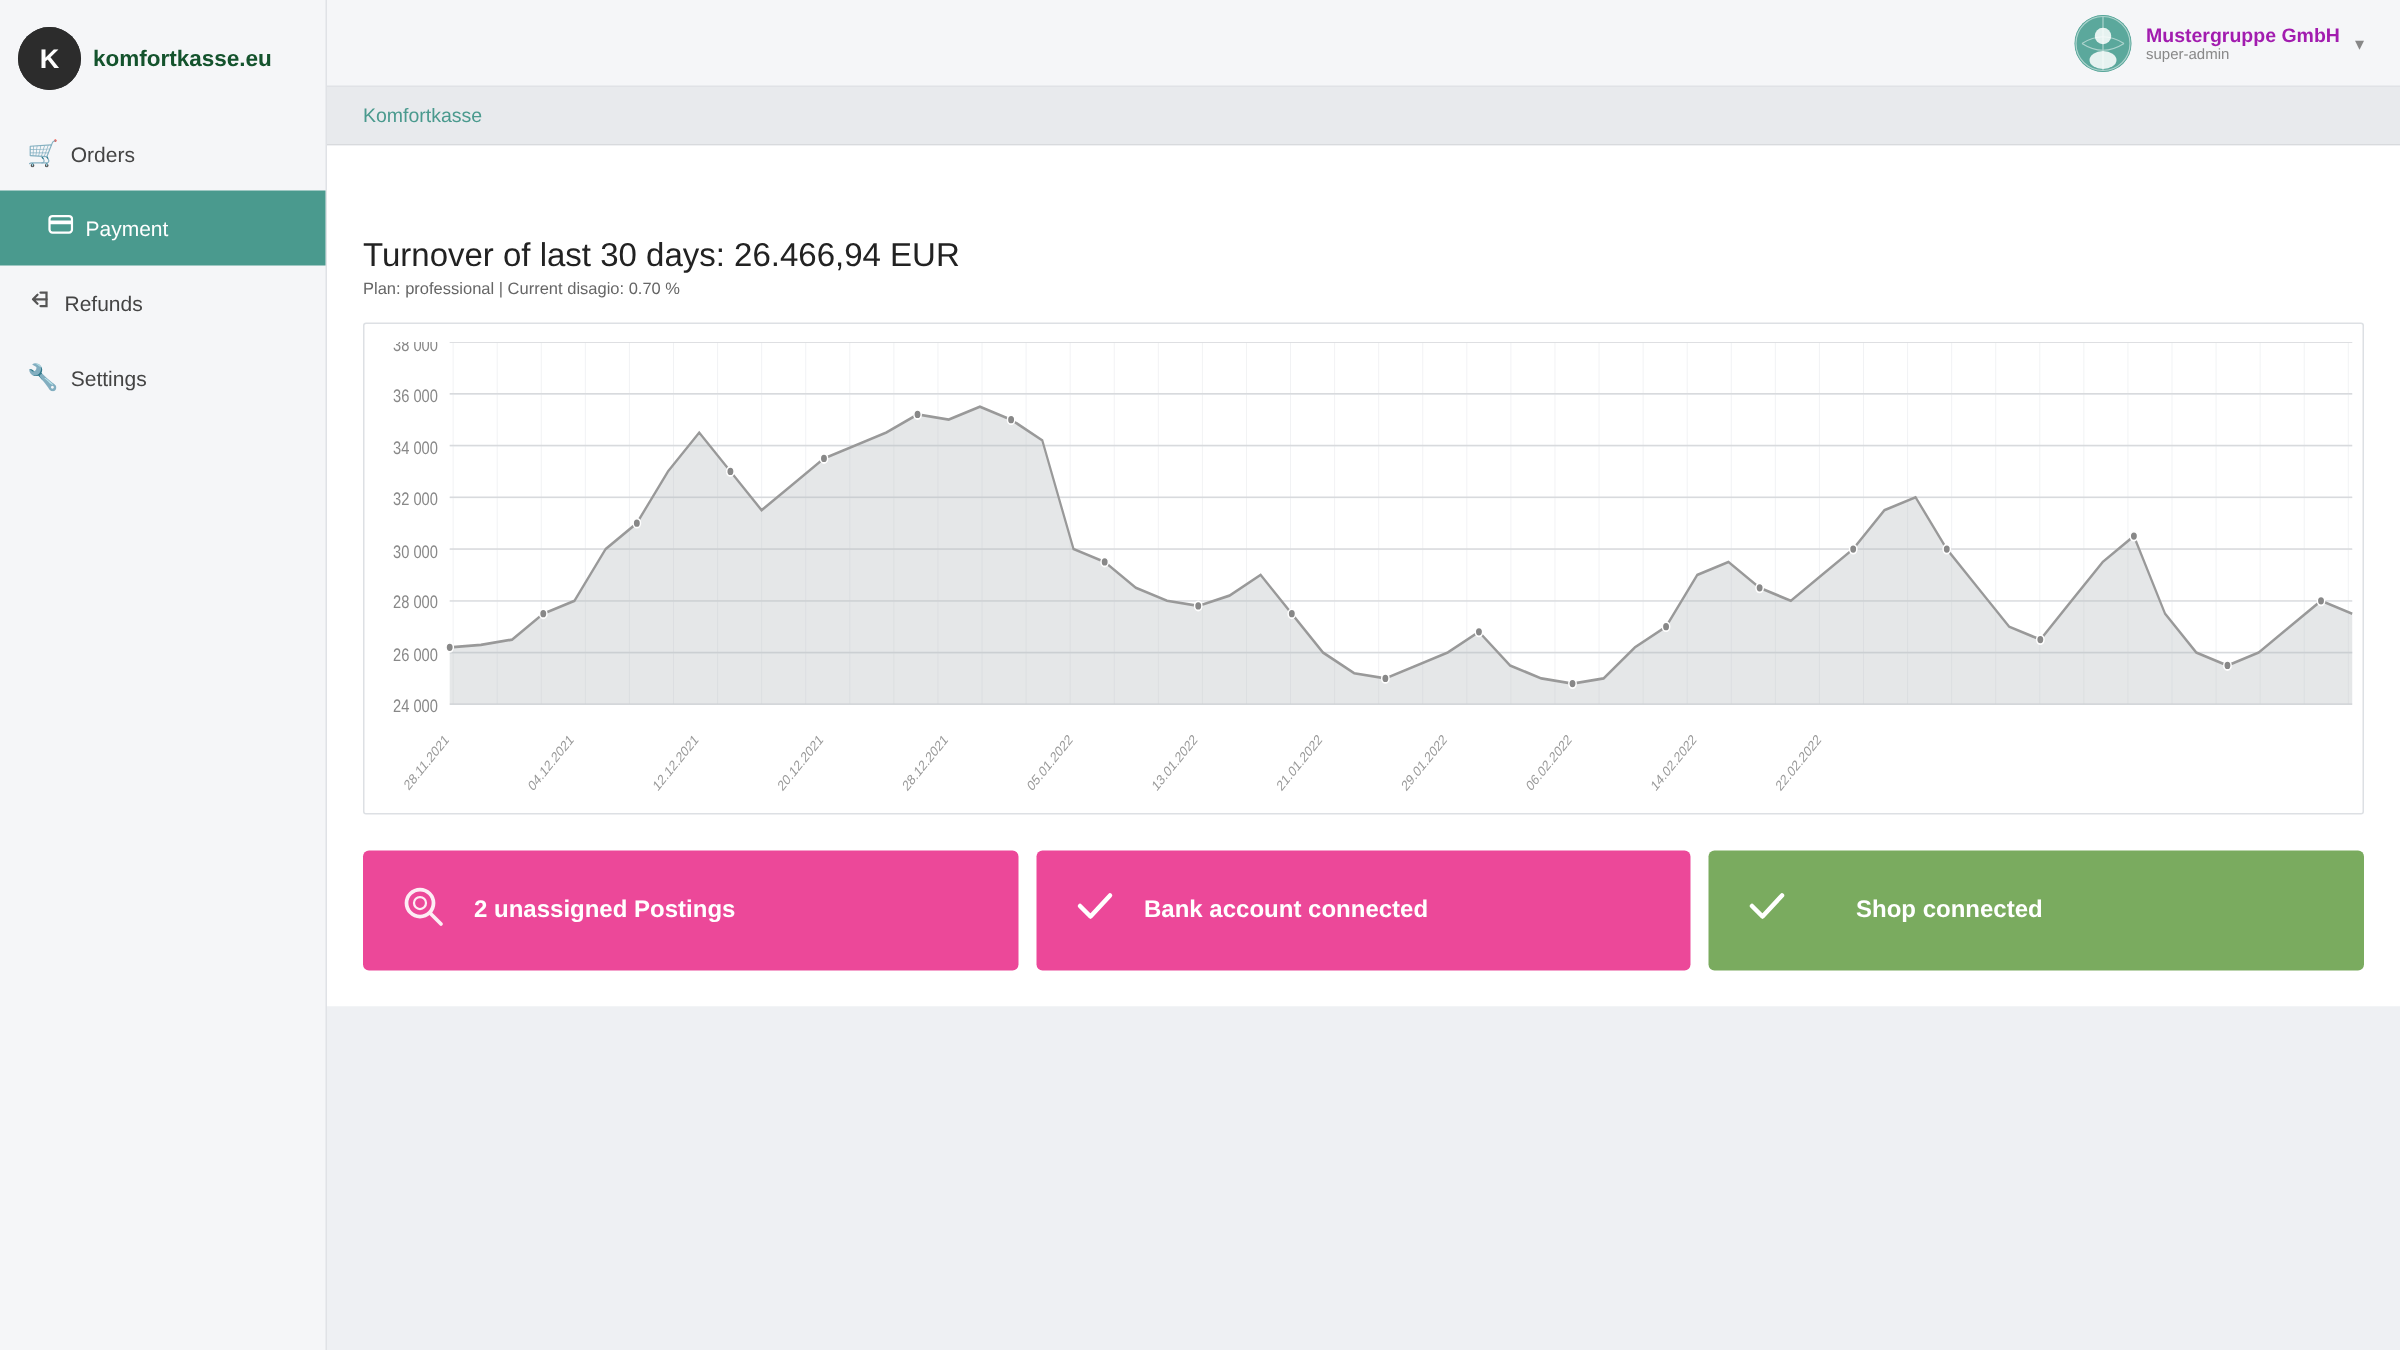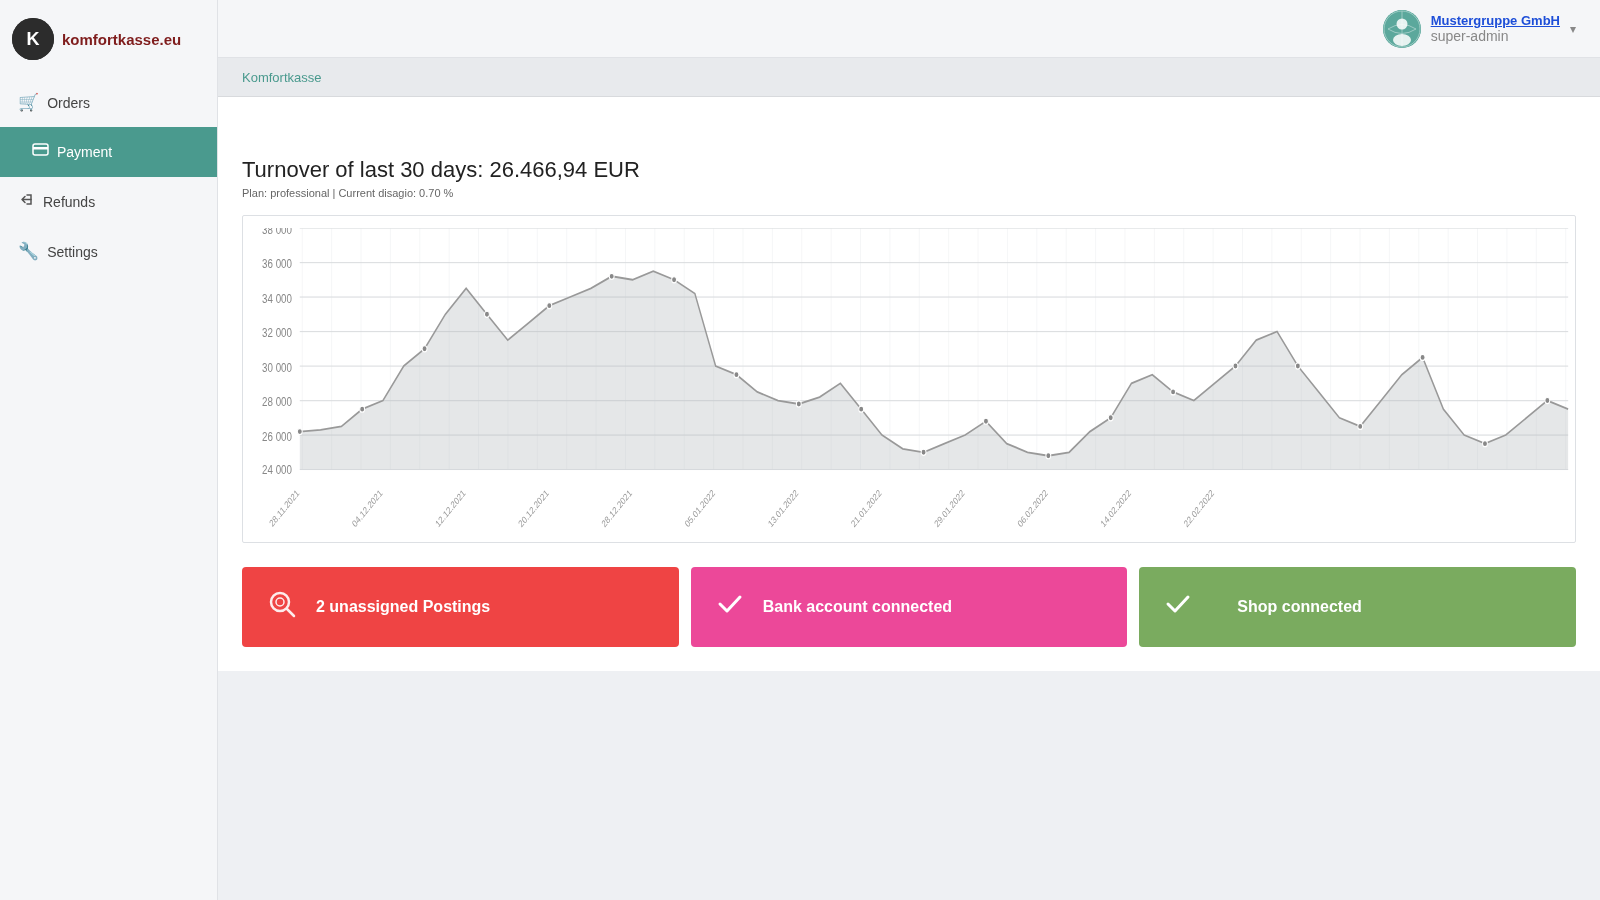--- a/index.html
+++ b/index.html
@@ -28,21 +28,21 @@
       border-radius: 50%;
       display: flex; align-items: center; justify-content: center;
       color: white;
       font-weight: bold;
       font-size: 18px;
       flex-shrink: 0;
     }
     .logo-text {
       font-size: 15px;
       font-weight: 600;
-      color: #7f1d1d;
+      color: #14532d;
       text-align: center;
     }
     .nav-item {
       display: flex;
       align-items: center;
       justify-content: space-between;
       padding: 14px 18px;
       cursor: pointer;
       color: #444;
       font-size: 14px;
@@ -90,22 +90,22 @@
     .user-avatar {
       width: 38px;
       height: 38px;
       border-radius: 50%;
       background: #5ba89c;
       display: flex; align-items: center; justify-content: center;
       overflow: hidden;
     }
     .user-avatar svg { width: 38px; height: 38px; }
     .user-info { display: flex; flex-direction: column; align-items: flex-start; }
-    .user-name { font-size: 13px; font-weight: 600; color: #1d4ed8; text-decoration: underline; }
-    .user-role { font-size: 14px; color: #888; text-align: center; }
+    .user-name { font-size: 13px; font-weight: 600; color: #a21caf; }
+    .user-role { font-size: 10px; color: #888; text-align: center; }
     .dropdown-arrow { color: #888; font-size: 12px; }
 
     
     .content {
       flex: 1;
       padding: 0;
       overflow-y: auto;
     }
 
     .breadcrumb-bar {
@@ -165,21 +165,21 @@
       border-radius: 4px;
       padding: 20px 24px;
       display: flex;
       align-items: center;
       gap: 18px;
       color: white;
       font-size: 17px;
       font-weight: 600;
       min-height: 80px;
     }
-    .card-orange { background: #ef4444; align-items: center; }
+    .card-orange { background: #ec4899; align-items: center; }
     .card-green1 { background: #ec4899; }
     .card-green2 { background: #7aab5f; gap: 44px; }
     .card-icon { font-size: 28px; opacity: 0.9; }
     .card-text { font-size: 16px; font-weight: 600; }
     .check-icon { font-size: 26px; }
 
     
     .gray-area {
       flex: 1;
       background: #eef0f3;

